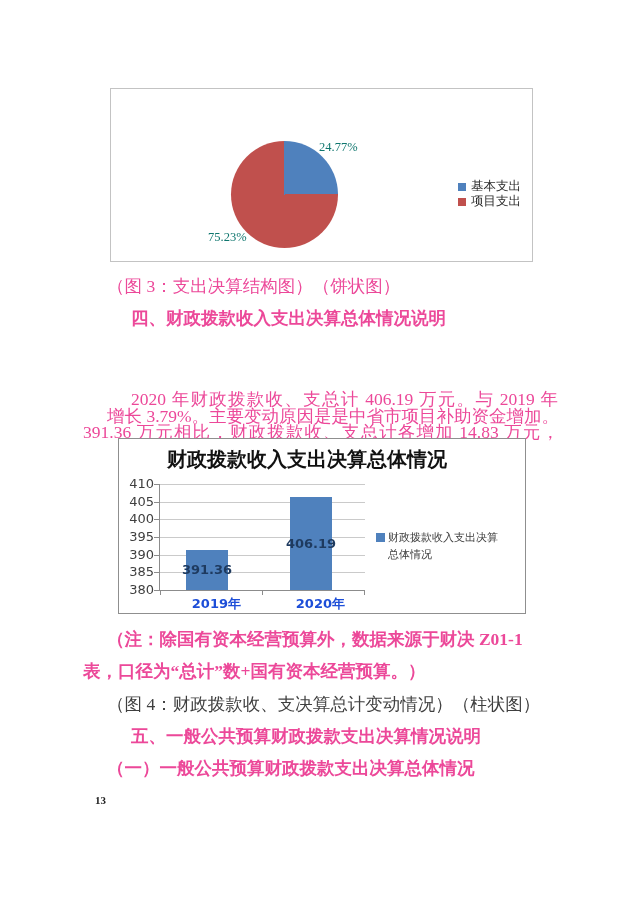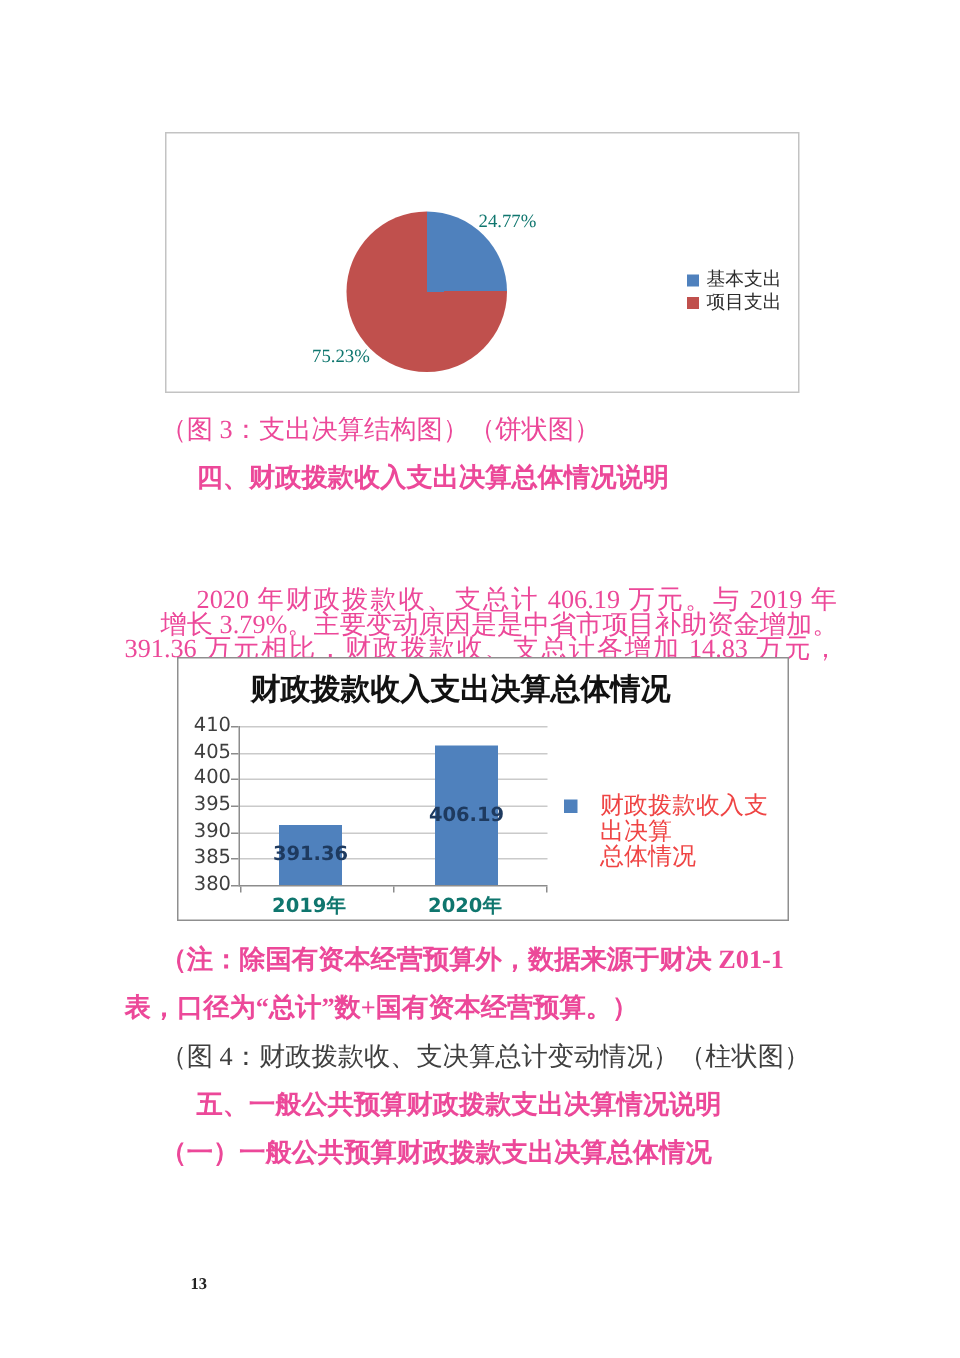--- a/index.html
+++ b/index.html
@@ -31,29 +31,29 @@
             border:1px solid #8f8f8f; background:#fff;padding-left:18px; }
   #chart2-title { position:absolute; top:7px; left:8px; width:360px; text-align:center;
                   font-size:20px; font-weight:700; color:#111; }
   #plot { position:absolute; left:40px; top:45px; width:205px; height:106px;
           border-left:1px solid #8c8c8c; border-bottom:1px solid #8c8c8c; }
   .gridline { position:absolute; left:0; width:100%; height:1px; background:#cacaca; }
   .ytick { position:absolute; left:-6px; width:5px; height:1px; background:#8c8c8c; }
   .xtick { position:absolute; bottom:-5px; width:1px; height:4px; background:#8c8c8c; }
   .ylabel { position:absolute; left:2px; width:33px; text-align:right;
             font-family:"DejaVu Sans",sans-serif; font-size:13px; color:#3f3f3f; }
-  .xlabel { position:absolute; top:156px; width:70px; text-align:center;
-            font-family:"DejaVu Sans",sans-serif; font-size:13px; font-weight:700; color:#0f766e; }
+  .xlabel { position:absolute; top:156px; width:70px; text-align:right;
+            font-family:"DejaVu Sans",sans-serif; font-size:13px; font-weight:700; color:#1d4ed8; }
   .bar { position:absolute; bottom:0; width:42px; display:flex; align-items:center; justify-content:center; }
   .bar-label { font-family:"DejaVu Sans",sans-serif; font-size:13px; font-weight:700; color:#1e3a5f; }
   #legend2 { position:absolute; left:257px; top:90px; display:flex; }
   #legend2 .legend-swatch { width:9px; height:9px; margin-top:4px; margin-right:3px; }
-  #legend2 .legend-text { font-size:16px; line-height:17px; color:#ef4444;margin-left:12px; }
+  #legend2 .legend-text { font-size:11px; line-height:17px; color:#404040; }
 
-  #page-number { position:absolute; left:95px; top:850px; font-size:11px; font-weight:700; color:#222;margin-left:32px; }
+  #page-number { position:absolute; left:95px; top:794px; font-size:11px; font-weight:700; color:#222; }
 </style>
 </head>
 <body>
 
 <div class="page">
 
   <div id="chart1">
     <div id="pie" style="background: conic-gradient(rgb(79, 129, 189) 0deg, rgb(79, 129, 189) 89.172deg, rgb(192, 80, 77) 89.172deg, rgb(192, 80, 77) 360deg);"></div>
     <div id="pie-label-0" class="pie-label">24.77%</div>
     <div id="pie-label-1" class="pie-label">75.23%</div>

